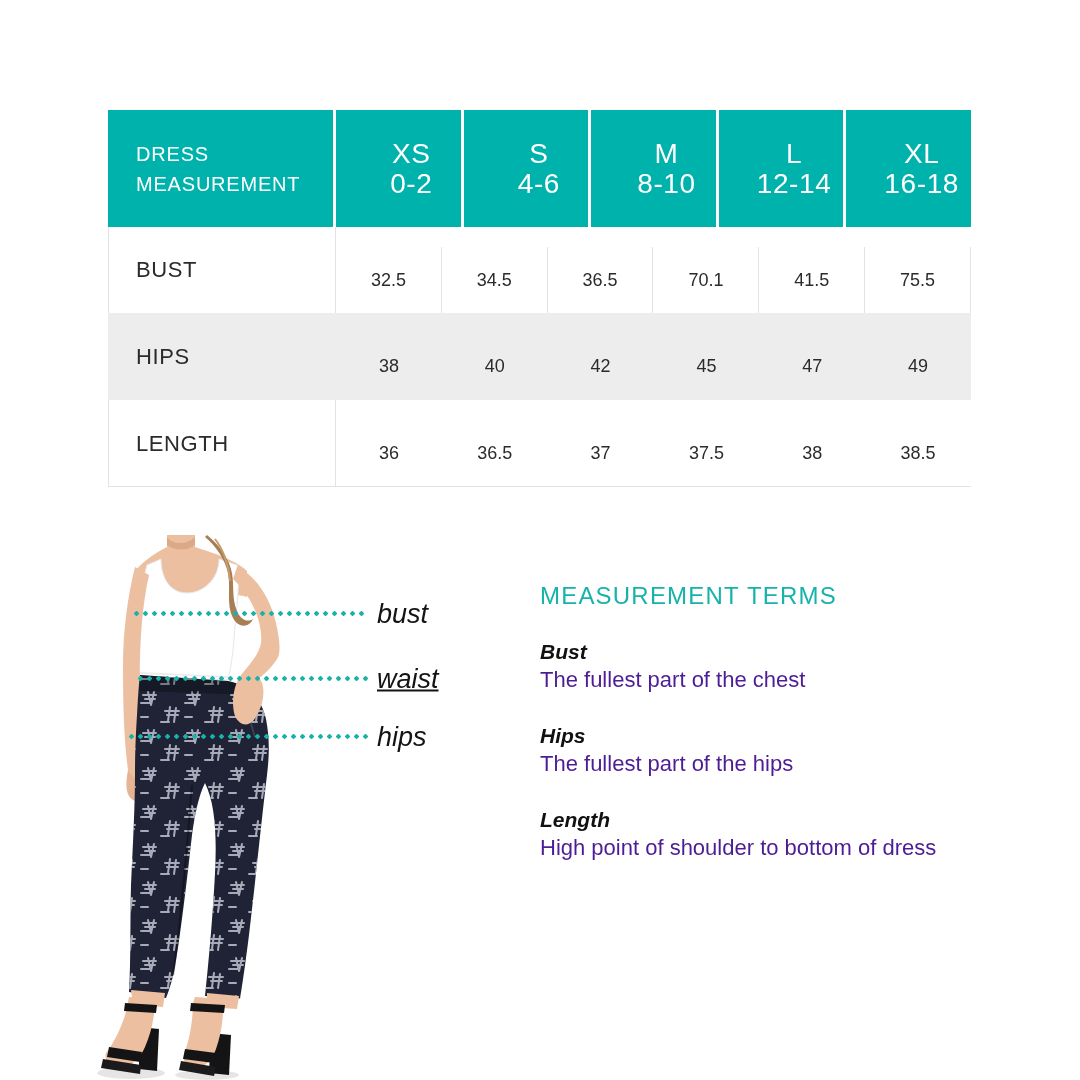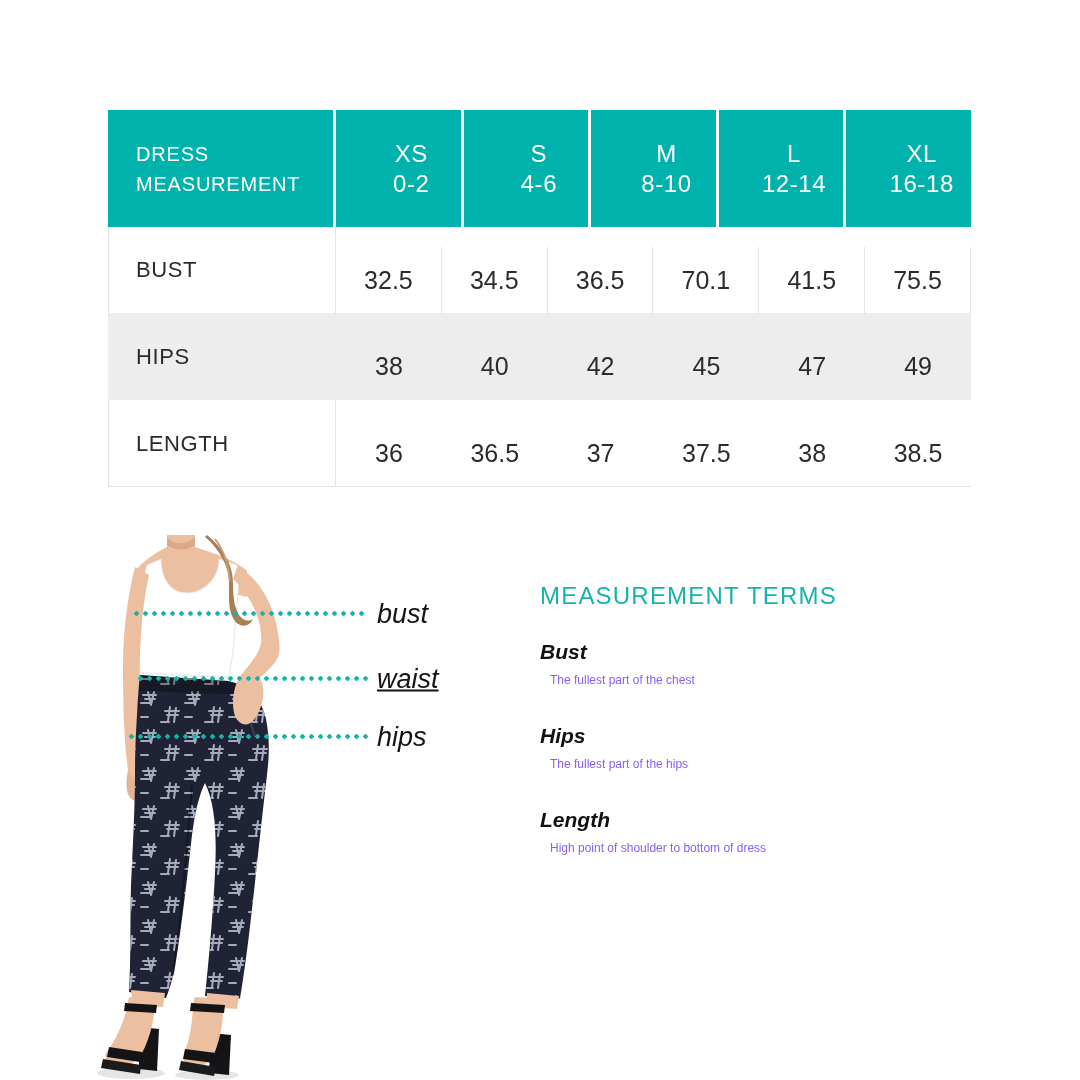--- a/index.html
+++ b/index.html
@@ -14,28 +14,28 @@
     font-family:"Liberation Sans", sans-serif;color:var(--ink);}
   #stage{position:relative;width:1080px;height:1080px;background:#fff;overflow:hidden;}
 
   
   .size-table{position:absolute;left:108px;top:110px;width:863px;border-radius:27px;}
   .thead{display:flex;height:117px;background:var(--teal);color:#fff;}
   .th-label{width:228px;padding-left:28px;display:flex;flex-direction:column;
     justify-content:center;font-size:20px;line-height:30px;letter-spacing:.8px;
     border-right:3px solid #fff;}
   .th-size{flex:1;display:flex;flex-direction:column;justify-content:center;
-    align-items:center;font-size:24px;line-height:30px;letter-spacing:.6px;
+    align-items:center;font-size:28px;line-height:30px;letter-spacing:.6px;
     border-right:3px solid #fff;margin-left:26px;}
   .th-size:last-child{border-right:none;}
   .trow{display:flex;height:87px;background:#fff;}
   .td-label{width:228px;padding-left:28px;display:flex;align-items:center;
     font-size:22px;letter-spacing:.6px;color:var(--ink);}
   .td-val{flex:1;display:flex;align-items:center;justify-content:center;
-    font-size:25px;color:var(--ink);margin-top:20px;}
+    font-size:18px;color:var(--ink);margin-top:20px;}
   .row-bust{height:86px;box-shadow:inset 1px 0 0 var(--border);}
   .row-bust>div{border-right:1px solid var(--border);}
   .row-hips{background:var(--row-alt);}
   .row-length{box-shadow:inset 1px 0 0 var(--border), inset 0 -1px 0 var(--border);}
   .row-length .td-label{border-right:1px solid var(--border);}
 
   
   .footnotes{position:absolute;right:109px;top:490px;text-align:right;
     font-style:italic;font-size:17px;line-height:24px;color:#1d1d1d;}
 
@@ -52,21 +52,21 @@
   .lbl-bust{top:614px;}
   .lbl-waist{top:679px;text-decoration:underline;}
   .lbl-hips{top:737px;}
 
   
   .terms{position:absolute;left:540px;top:582px;width:480px;}
   .terms-heading{color:var(--teal-text);font-size:24px;letter-spacing:1.2px;
     font-weight:400;line-height:27px;margin-bottom:29px;}
   .term-label{font-size:21px;font-weight:bold;font-style:italic;color:#111;
     line-height:28px;}
-  .term-def{font-size:12px;color:#8b5cf6;line-height:28px;margin-bottom:28px;margin-left:10px;}
+  .term-def{font-size:22px;color:#4c1d95;line-height:28px;margin-bottom:28px;}
 </style>
 </head>
 <body>
 
 <div id="stage">
 
   <div class="size-table">
     <div class="thead">
       <div class="th-label">
         <span>DRESS</span>

